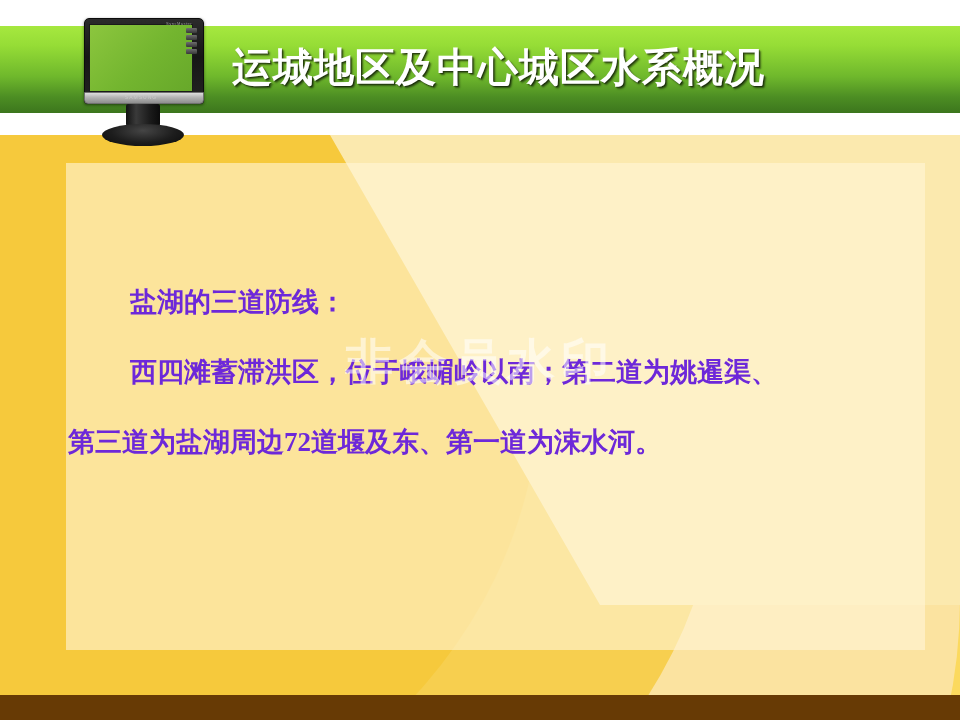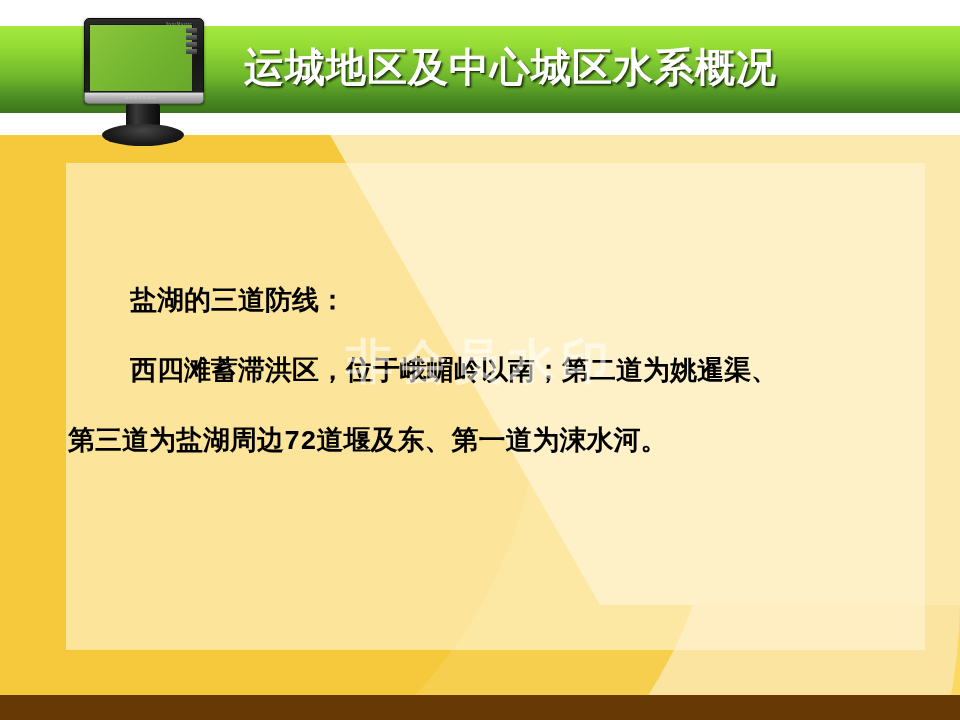--- a/index.html
+++ b/index.html
@@ -112,21 +112,20 @@
     line-height: 66px;
     font-family: "DejaVu Sans", "Liberation Sans", sans-serif;
     font-size: 40px;
     font-weight: bold;
     color: #ffffff;
     letter-spacing: 1px;
     white-space: nowrap;
     text-shadow:
       2px 2px 2px rgba(0,0,0,0.55),
       1px 1px 0 rgba(0,0,0,0.35);
-    margin-left: 12px;
   }
 
   
   .monitor {
     position: absolute;
     left: 60px;
     top: 18px;
     width: 148px;
     height: 125px;
   }
@@ -232,22 +231,22 @@
     top: 0;
     width: 859px;
     height: 487px;
   }
 
   .body-text {
     position: absolute;
     left: 2px;
     top: 104px;
     width: 855px;
-    color: #000000;
-    font-family: Liberation Mono, monospace;
+    color: #6d28d9;
+    font-family: Liberation Serif, serif;
     font-size: 27px;
     font-weight: bold;
     line-height: 70px;
     letter-spacing: 0px;
     white-space: nowrap;
   }
   .body-text p {
     margin: 0;
     padding: 0;
     height: 70px;

